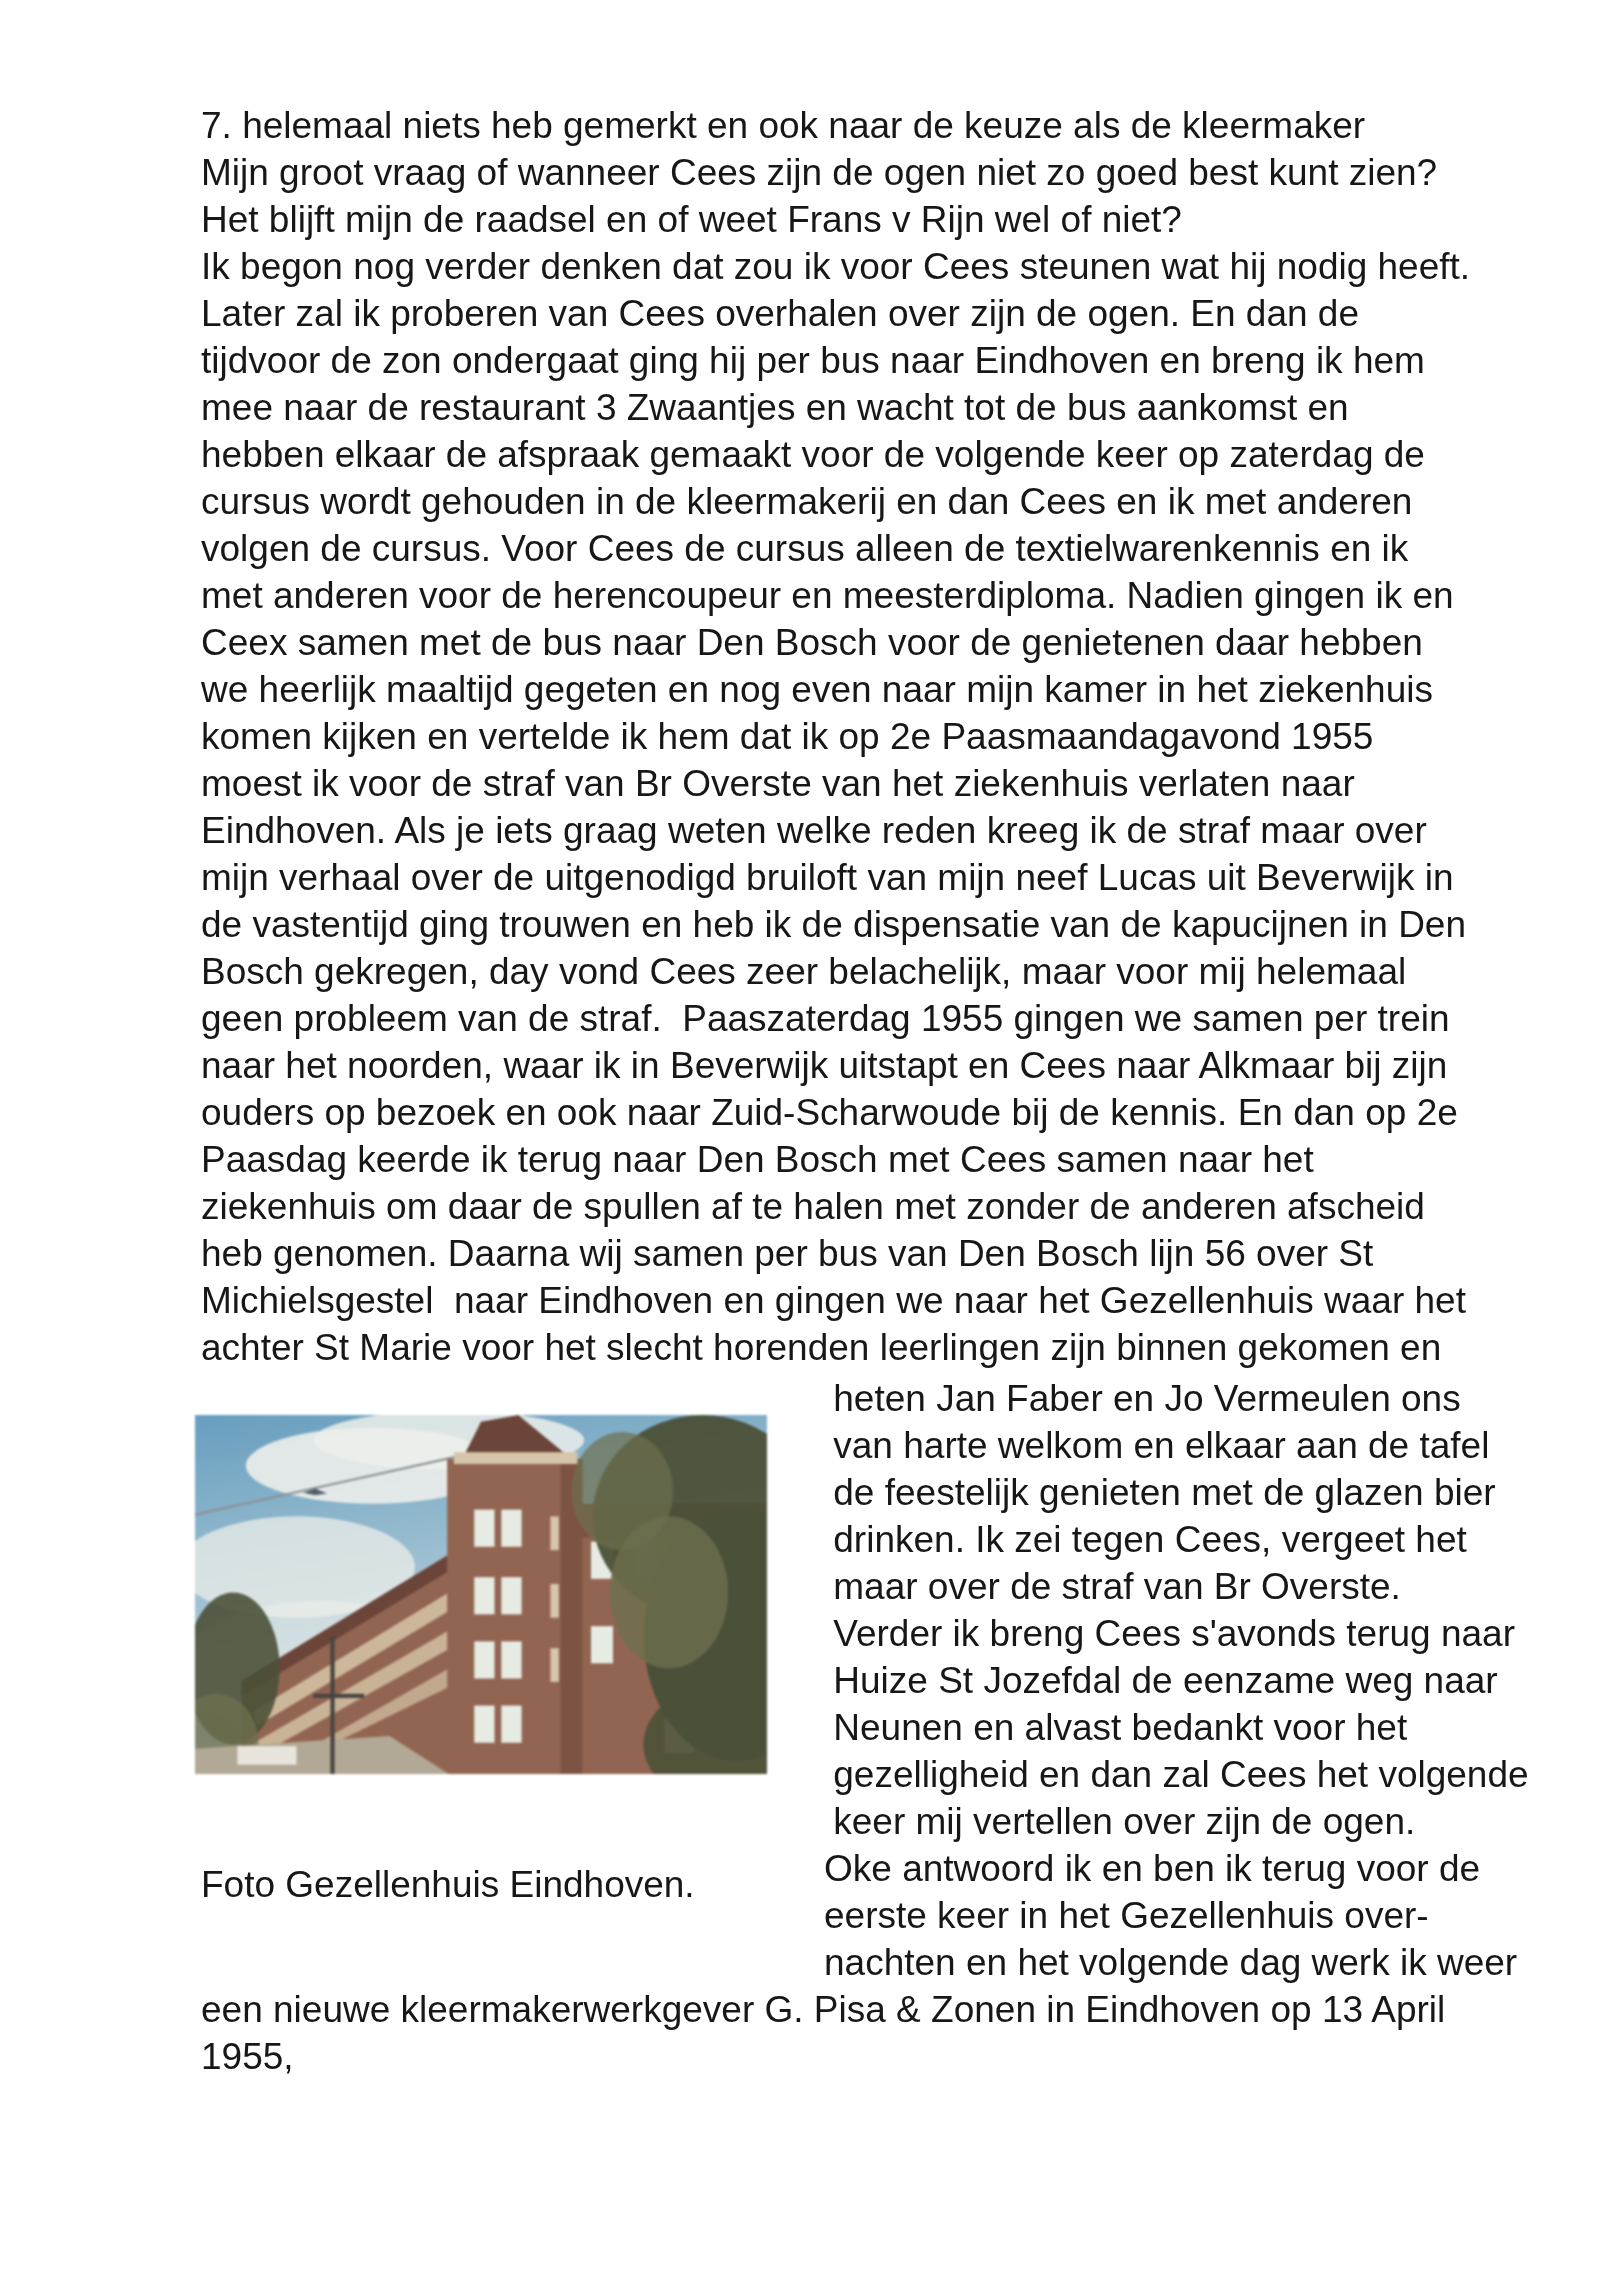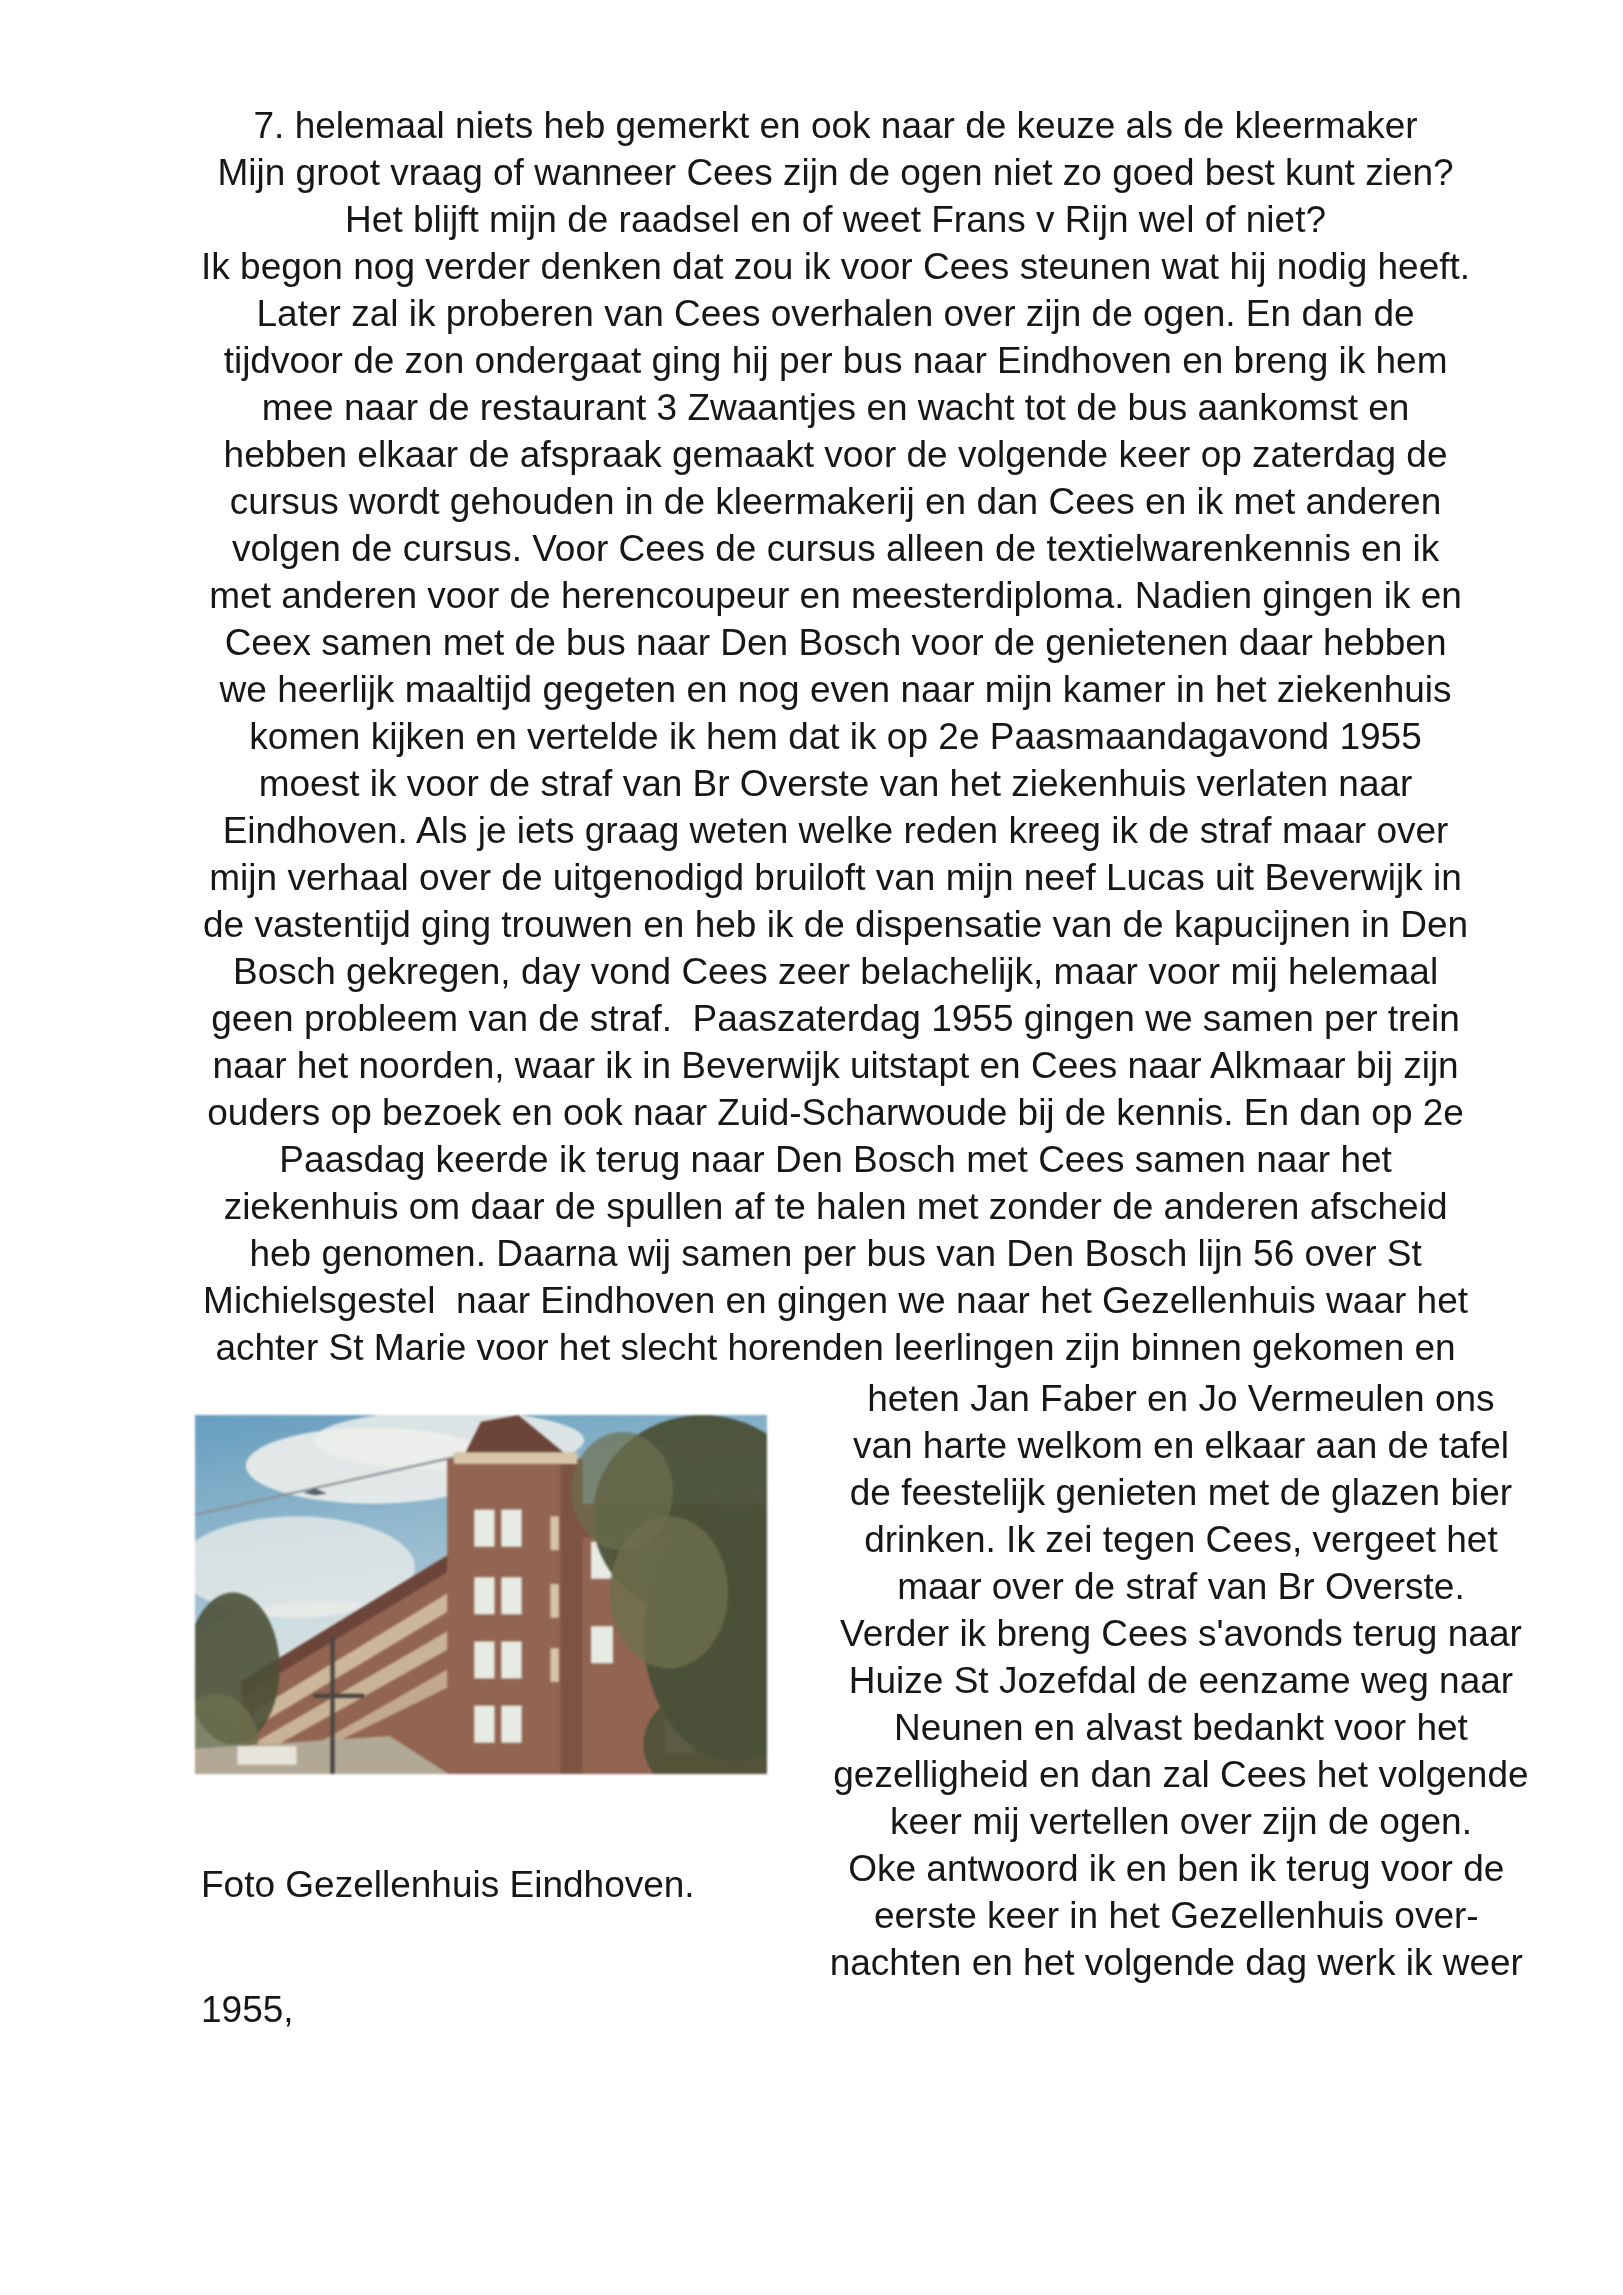--- a/index.html
+++ b/index.html
@@ -4,21 +4,20 @@
 <style>
   html,body{margin:0;padding:0;background:#ffffff;}
   .page{
     position:relative;
     width:1623px;
     height:2295px;
     background:#ffffff;
     font-family:"Liberation Sans", sans-serif;
     color:#171717;
     overflow:hidden;
-    text-align:center;
   }
   .textblock{
     position:absolute;
     font-size:37px;
     line-height:47px;
     white-space:pre;
     filter:blur(0.3px);
     letter-spacing:0px;
   }
   #main-paragraph{left:201px;top:102px;}
@@ -117,16 +116,16 @@
         <rect x="160" y="262" width="5" height="163" fill="#4a4540"></rect>
         <rect x="140" y="330" width="60" height="5" fill="#4a4540"></rect>
       </g>
     </svg>
   </div>
 
   <div class="textblock" id="right-column"><div class="line">heten Jan Faber en Jo Vermeulen ons</div><div class="line">van harte welkom en elkaar aan de tafel</div><div class="line">de feestelijk genieten met de glazen bier</div><div class="line">drinken. Ik zei tegen Cees, vergeet het</div><div class="line">maar over de straf van Br Overste.</div><div class="line">Verder ik breng Cees s'avonds terug naar</div><div class="line">Huize St Jozefdal de eenzame weg naar</div><div class="line">Neunen en alvast bedankt voor het</div><div class="line">gezelligheid en dan zal Cees het volgende</div><div class="line">keer mij vertellen over zijn de ogen.</div><div class="line">Oke antwoord ik en ben ik terug voor de</div><div class="line">eerste keer in het Gezellenhuis over-</div><div class="line">nachten en het volgende dag werk ik weer</div></div>
 
   <div class="textblock" id="photo-caption-block">Foto Gezellenhuis Eindhoven.</div>
 
-  <div class="textblock" id="closing-paragraph"><div class="line">1955,</div></div>
+  <div class="textblock" id="closing-paragraph"><div class="line">een nieuwe kleermakerwerkgever G. Pisa &amp; Zonen in Eindhoven op 13 April</div><div class="line">1955,</div></div>
 
 </div>
 
 
 </body></html>

